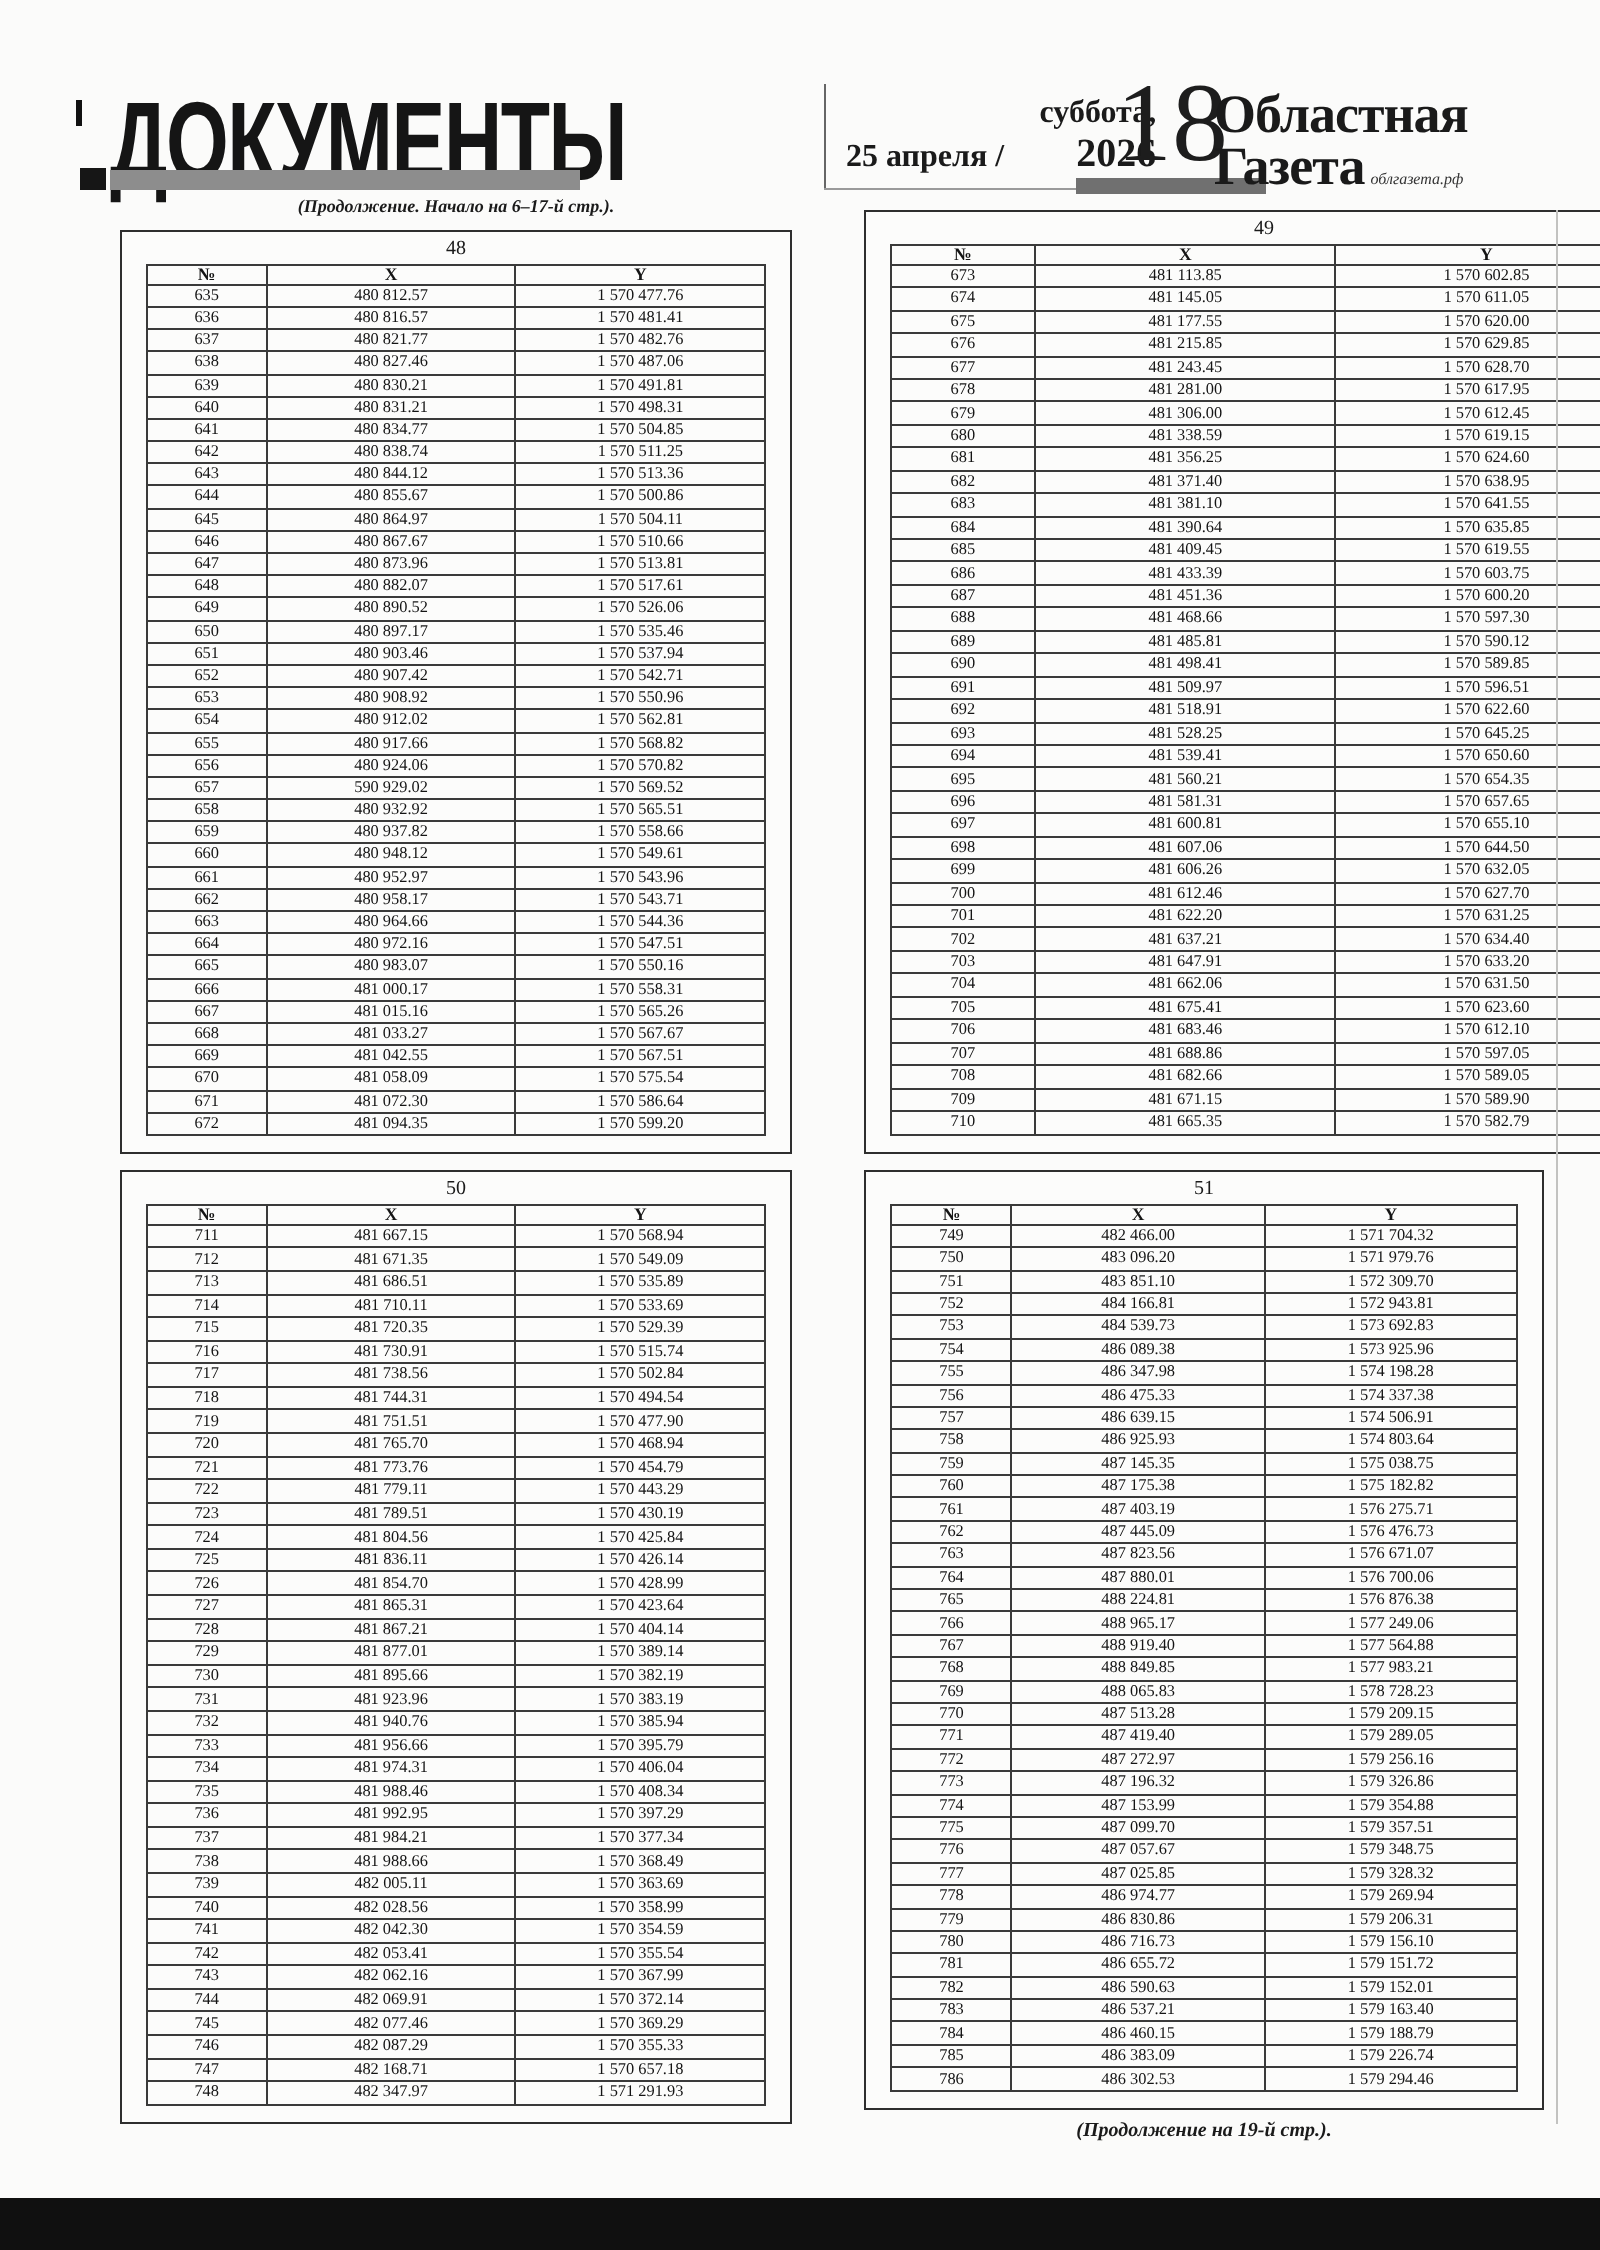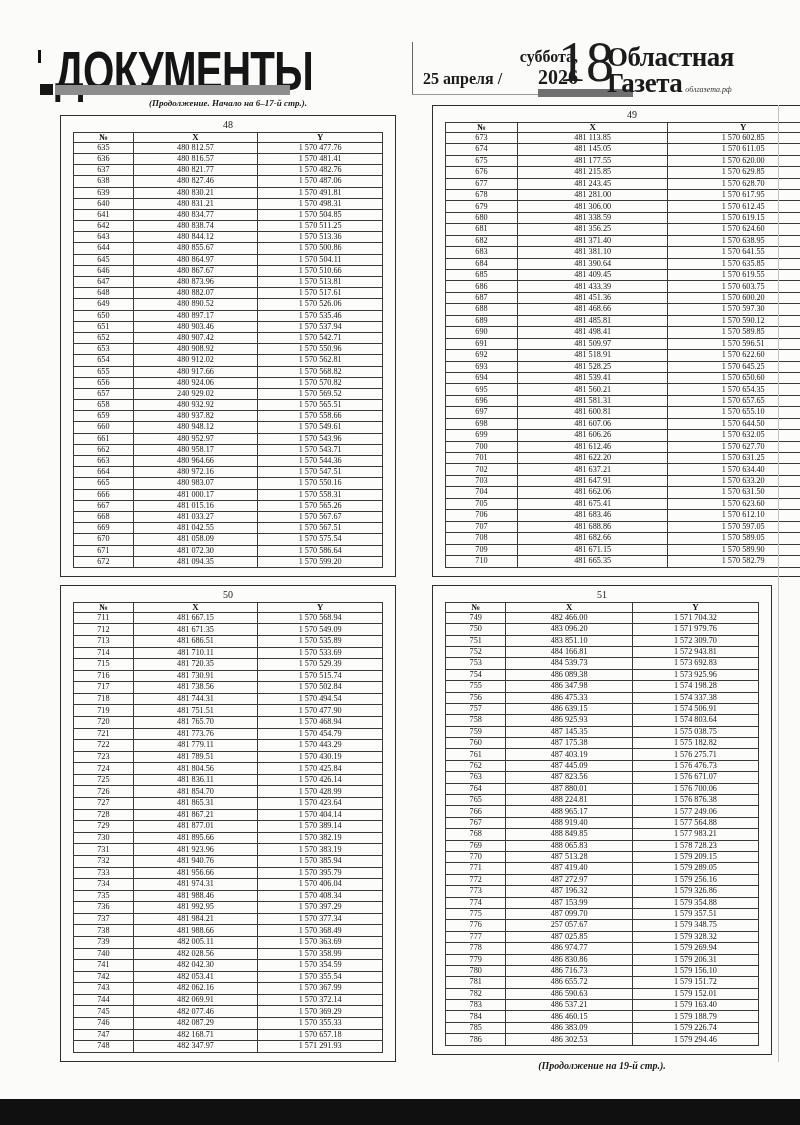--- a/index.html
+++ b/index.html
@@ -226,21 +226,21 @@
             <td>480 917.66</td>
             <td>1 570 568.82</td>
           </tr>
           <tr>
             <td>656</td>
             <td>480 924.06</td>
             <td>1 570 570.82</td>
           </tr>
           <tr>
             <td>657</td>
-            <td>240 929.02</td>
+            <td>590 929.02</td>
             <td>1 570 569.52</td>
           </tr>
           <tr>
             <td>658</td>
             <td>480 932.92</td>
             <td>1 570 565.51</td>
           </tr>
           <tr>
             <td>659</td>
             <td>480 937.82</td>
@@ -866,21 +866,21 @@
             <td>487 153.99</td>
             <td>1 579 354.88</td>
           </tr>
           <tr>
             <td>775</td>
             <td>487 099.70</td>
             <td>1 579 357.51</td>
           </tr>
           <tr>
             <td>776</td>
-            <td>257 057.67</td>
+            <td>487 057.67</td>
             <td>1 579 348.75</td>
           </tr>
           <tr>
             <td>777</td>
             <td>487 025.85</td>
             <td>1 579 328.32</td>
           </tr>
           <tr>
             <td>778</td>
             <td>486 974.77</td>

